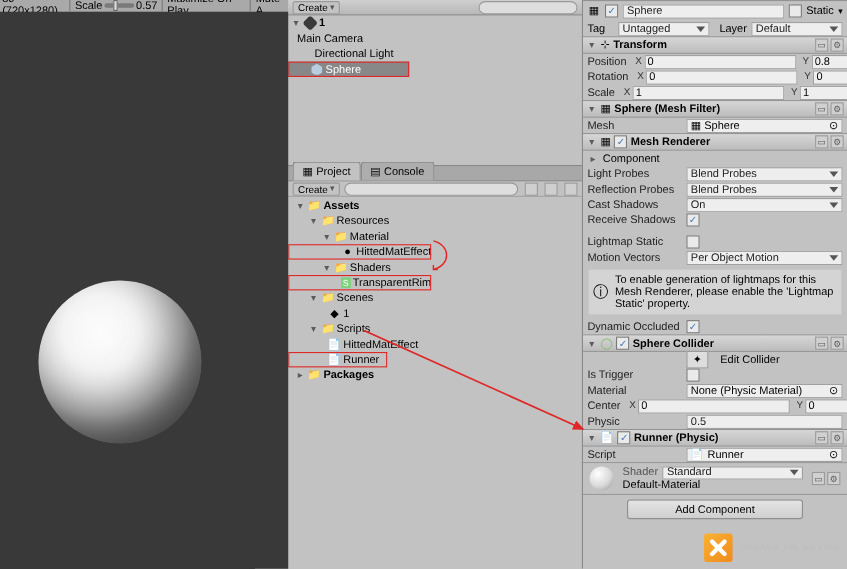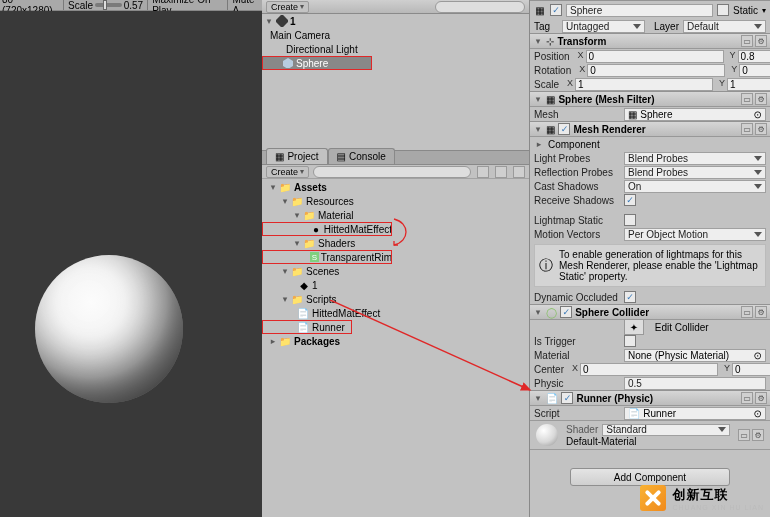--- a/index.html
+++ b/index.html
@@ -36,21 +36,21 @@
 .tools span{width:12px;height:12px;border:1px solid #9a9a9a;background:#d0d0d0;font-size:8px;display:flex;align-items:center;justify-content:center;color:#555}
 .field{display:flex;align-items:center;height:14px;padding:0 4px;gap:4px}
 .lbl{width:86px;font-size:10px;color:#222}
 .inp{flex:1;height:13px;background:#eee;border:1px solid #a0a0a0;padding:0 3px;font-size:10px;display:flex;align-items:center;color:#222}
 .inp.dd2::after{content:"";margin-left:auto;width:0;height:0;border-left:4px solid transparent;border-right:4px solid transparent;border-top:5px solid #555}
 .axis{display:flex;gap:2px;flex:1}
 .axlbl{width:10px;font-size:9px;text-align:right;color:#333}
 .axv{flex:1;height:13px;background:#eee;border:1px solid #a0a0a0;padding:0 2px;font-size:10px}
 .cb{width:12px;height:12px;border:1px solid #7a7a7a;background:#eaeaea;display:inline-flex;align-items:center;justify-content:center;font-size:9px;color:#3a7ab8}
 .hint{background:#d4d4d4;border:1px solid #bbb;margin:3px 4px;padding:4px;font-size:9px;color:#555;display:flex;gap:6px;align-items:center}
-.addbtn{margin:18px auto;width:160px;height:18px;background:linear-gradient(#e4e4e4,#cfcfcf);border:1px solid #8f8f8f;border-radius:3px;display:flex;align-items:center;justify-content:center;font-size:10px}
+.addbtn{margin:4px auto;width:160px;height:18px;background:linear-gradient(#e4e4e4,#cfcfcf);border:1px solid #8f8f8f;border-radius:3px;display:flex;align-items:center;justify-content:center;font-size:10px}
 .logo{position:absolute;right:6px;bottom:6px;display:flex;align-items:center;gap:6px;color:#fff}
 .logo .x{width:26px;height:26px;background:linear-gradient(135deg,#f9b233,#f08a1d);border-radius:3px;position:relative}
 .logo .x::before,.logo .x::after{content:"";position:absolute;left:3px;right:3px;top:11px;height:4px;background:#fff;border-radius:2px}
 .logo .x::before{transform:rotate(45deg)}
 .logo .x::after{transform:rotate(-45deg)}
 .logo .t1{font-size:13px;font-weight:bold;letter-spacing:1px}
 .logo .t2{font-size:7px;color:#bbb;letter-spacing:1px}
 .arrow{position:absolute;pointer-events:none;z-index:5}
 .curve{position:absolute;z-index:5;pointer-events:none}
 .matprev{display:flex;align-items:center;height:30px;padding:0 6px;gap:8px;border-top:1px solid #9a9a9a;border-bottom:1px solid #9a9a9a}
@@ -394,16 +394,15 @@
   <line x1="0" y1="0" x2="200" y2="90" stroke="#e02727" stroke-width="1.5" marker-end="url(#ah)"></line>
 </svg>
 <svg class="curve" style="left:392px;top:217px" width="22" height="32">
   <path d="M2,2 C18,6 18,24 2,28" fill="none" stroke="#e02727" stroke-width="1.3"></path>
   <path d="M2,24 L2,28 L6,28" fill="none" stroke="#e02727" stroke-width="1.3"></path>
 </svg>
 
 <div class="logo">
   <div class="x"></div>
   <div>
-      <div class="t1">创新互联</div>
       <div class="t2">CHUANG XIN HU LIAN</div>
     </div>
 </div>
 
 </body></html>

